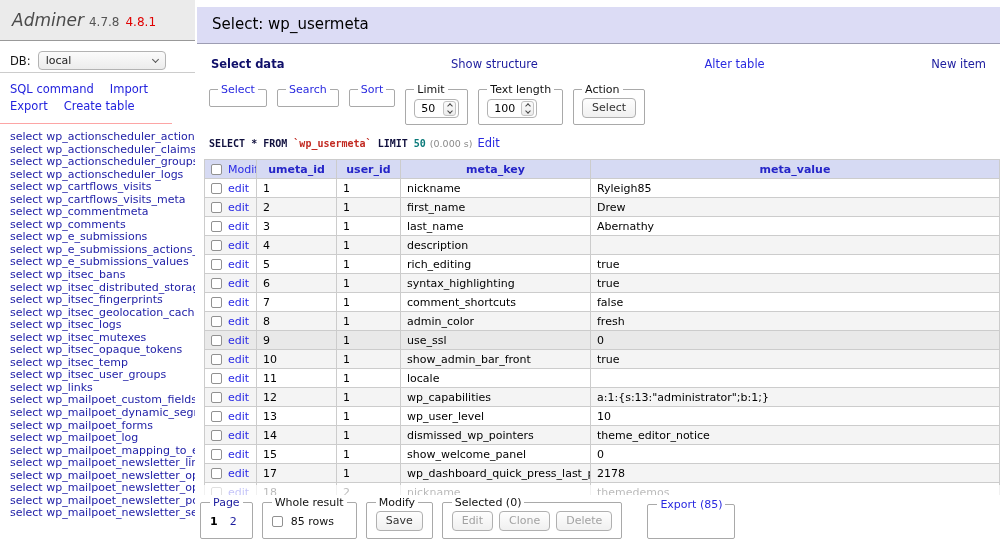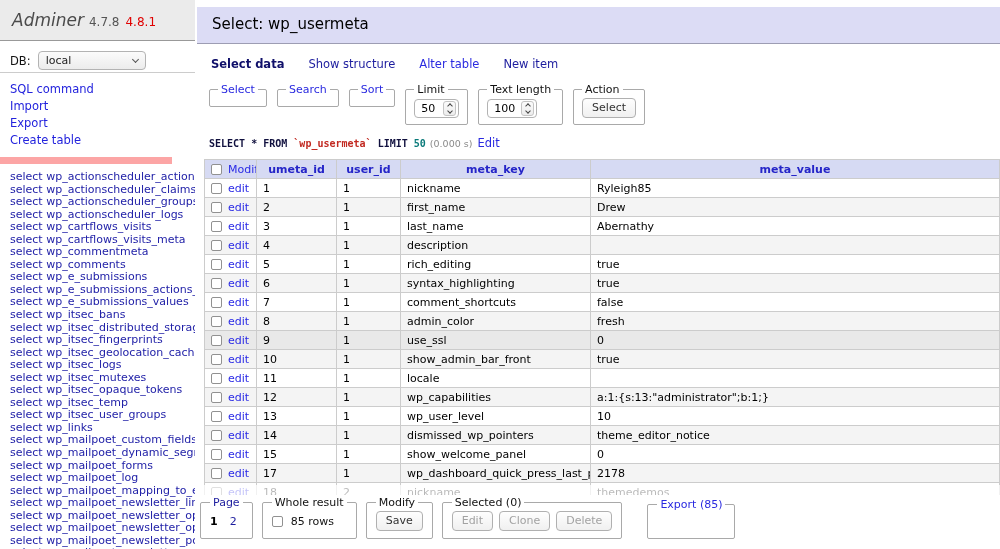--- a/index.html
+++ b/index.html
@@ -11,34 +11,34 @@
   a { text-decoration:none; cursor:pointer; }
 
   
   #menu { position:absolute; left:0; top:0; width:195px; height:549px; overflow:hidden; background:#fff; }
   .logo-bar { background:#ebebeb; border-bottom:1px solid #999; padding:10px 12px 9px; height:41px; }
   .logo-name { font-style:italic; font-size:17px; color:#4a4a4a; }
   .logo-ver { font-size:12px; color:#555; margin-left:5px; }
   .logo-update { font-size:12px; color:#e00000; margin-left:6px; }
   .db-row { padding:10px 10px 2px; border-bottom:1px solid #ccc; display:flex; align-items:center; gap:7px; }
   .db-label { font-size:11.5px; color:#111; }
-  .select-box { width:108px; height:19px; border:1px solid #b3b3b3; border-radius:4px;
+  .select-box { width:128px; height:19px; border:1px solid #b3b3b3; border-radius:4px;
     background:linear-gradient(#fbfbfb,#ececec); display:flex; align-items:center; padding:0 7px; color:#222; }
   .select-box .chev { margin-left:auto; width:5px; height:5px; border-right:1.4px solid #555; border-bottom:1.4px solid #555; transform:rotate(45deg); margin-top:-3px; }
-  .menu-links { padding:9px 10px 10px; border-bottom:7px solid #fca5a5; display:flex; flex-wrap:wrap; column-gap:16px; row-gap:3px; width:172px;flex-direction:column; }
+  .menu-links { padding:9px 10px 10px; border-bottom:1px solid #fca5a5; display:flex; flex-wrap:wrap; column-gap:16px; row-gap:3px; width:172px; }
   .menu-links a { color:#2323dd; font-size:11.5px; white-space:nowrap; }
   .table-list { padding:7px 0 0 10px; }
   .table-item { margin:0; line-height:12.55px; white-space:nowrap; overflow:hidden; font-size:11px; }
   .table-item a { color:#2222a8; }
 
   
   #content { position:absolute; left:197px; top:0; right:0; height:549px; overflow:hidden; background:#fff; }
   h2 { margin:7px 0 0; background:#dcdcf5; border-bottom:1px solid #9d9db3; padding:8px 15px 10px;
        font-size:15px; font-weight:400; color:#000; }
-  .tabs { padding:13px 14px 12px; display:flex; gap:24px; }
+  .tabs { padding:13px 14px 12px; display:flex; gap:24px;justify-content:space-between; }
   .tab { font-size:11.5px; color:#2a2ae0; }
   .tab.visited { color:#1c1c9e; }
   .tab.current { color:#10106a; font-weight:bold; }
 
   .fieldset-row { display:flex; align-items:flex-start; padding-left:12px; }
   fieldset { border:1px solid #a9a9a9; border-radius:2px; margin:0 10px 0 0; padding:2px 8px 6px; }
   legend { font-size:11px; padding:0 3px; color:#111; }
   legend a { color:#2a2ae0; }
   .fs-empty { width:56px; height:24px; }
   .fs-empty.narrow { width:44px; }

